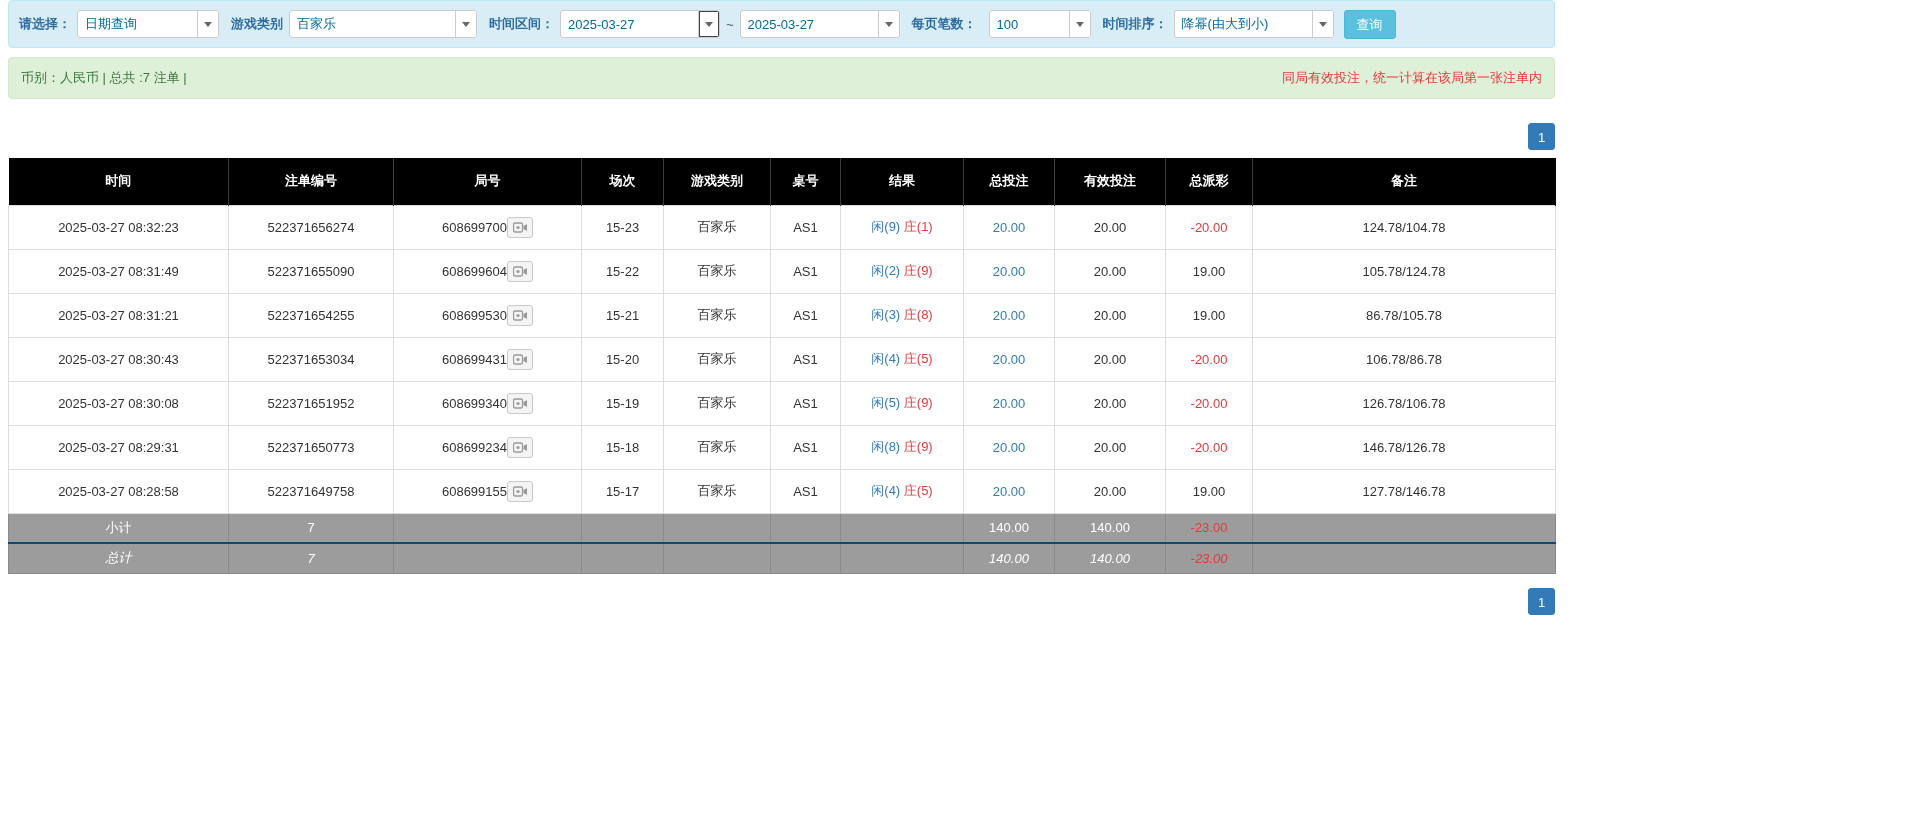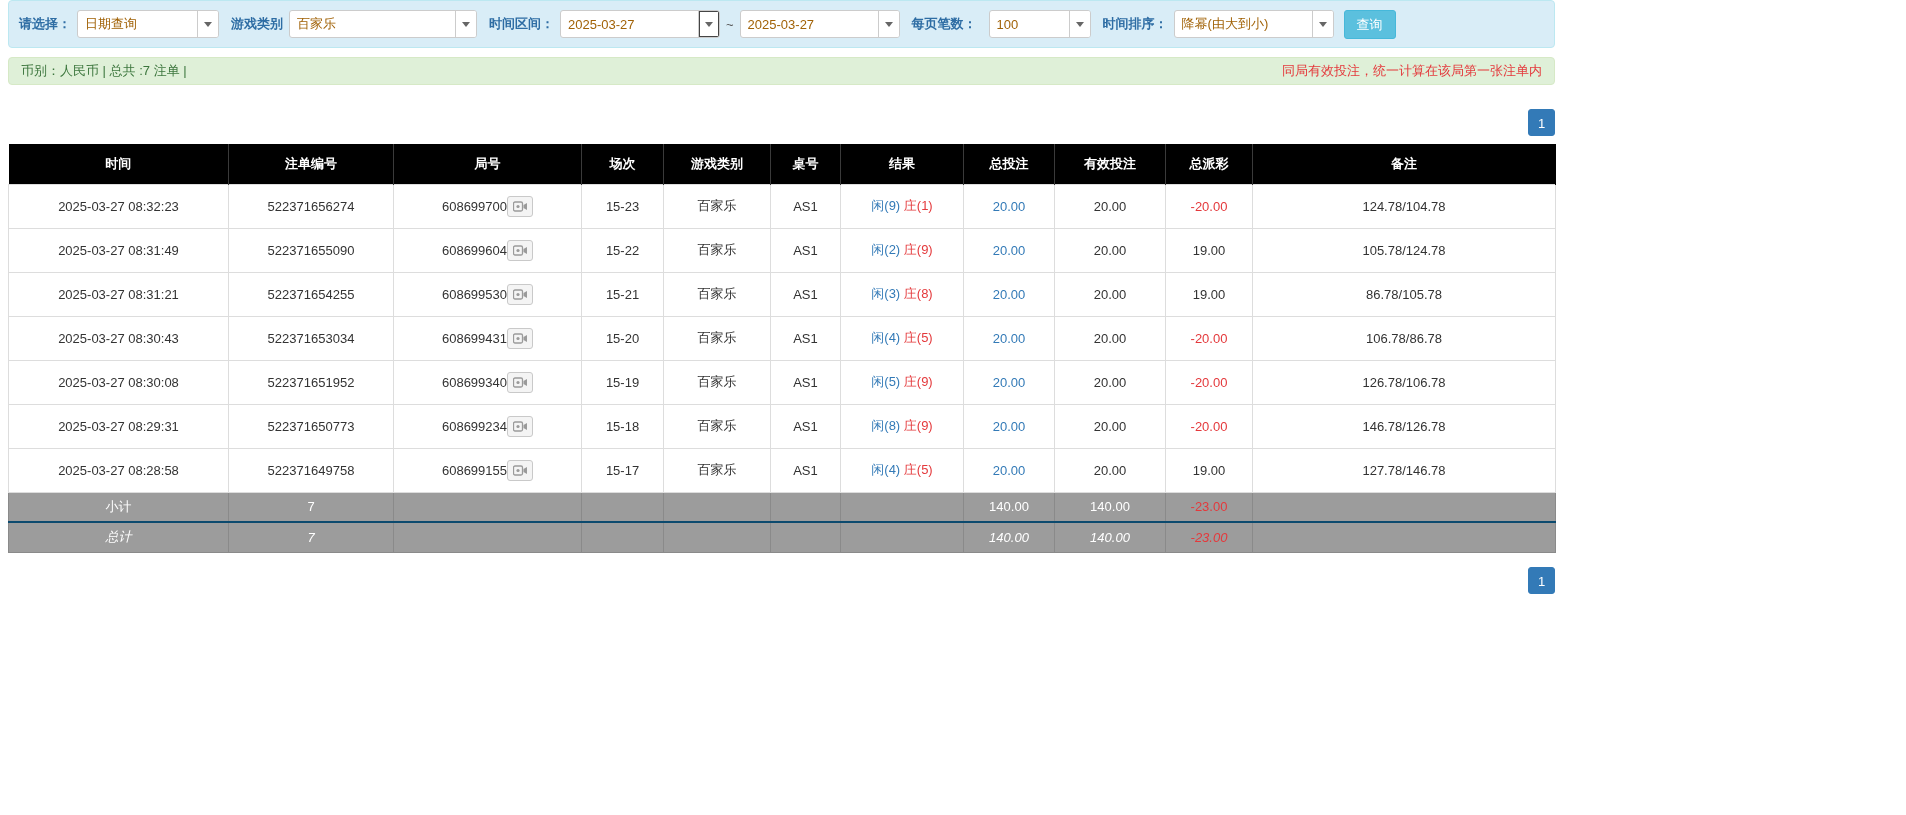--- a/index.html
+++ b/index.html
@@ -21,21 +21,21 @@
     height: 48px;
   }
   .flabel { color: var(--label_blue, #2e6da4); font-weight: bold; font-size: 13px; white-space: nowrap; margin-left: 6px; }
   .flabel:first-child { margin-left: 0; }
   .combo {
     display: inline-flex; align-items: stretch;
     background: #fff; border: 1px solid #ccc; border-radius: 3px; height: 28px;
     overflow: hidden;
   }
   .combo input {
-    border: none; outline: none; padding: 0 7px; font-size: 13px; color: #a16207;
+    border: none; outline: none; padding: 0 7px; font-size: 13px; color: #0369a1;
     font-family: "Liberation Sans", sans-serif; background: transparent;
   }
   .combo .arrow {
     width: 22px; display: flex; align-items: center; justify-content: center;
     border-left: 1px solid #ccc; background: #fff; cursor: pointer;
   }
   .combo .arrow.focused { box-shadow: inset 0 0 0 1px #444; }
   .caret {
     width: 0; height: 0; border-left: 4px solid transparent; border-right: 4px solid transparent;
     border-top: 5px solid #666;
@@ -46,21 +46,21 @@
     font-size: 13px; padding: 5px 12px; border-radius: 3px; cursor: pointer; height: 29px;
     font-family: "Liberation Sans", sans-serif; margin-left: 4px;
   }
 
   
   .summary-bar {
     margin-top: 9px;
     background: var(--success_bg, #dff0d8);
     border: 1px solid #d6e9c6;
     border-radius: 4px;
-    padding: 4px 12px;
+    padding: 11px 12px;
     display: flex; justify-content: space-between; align-items: center;
     font-size: 13px;
   }
   .summary-left { color: var(--success_text, #3c763d); }
   .summary-right { color: var(--negative_red, #e4393c); }
 
   
   .pager { display: flex; justify-content: flex-end; }
   .pager.top { margin: 24px 0 8px 0; }
   .pager.bottom { margin: 14px 0 20px 0; }
@@ -68,21 +68,21 @@
     display: inline-block; min-width: 27px; height: 27px; line-height: 27px;
     background: var(--accent_blue, #337ab7); border: 1px solid var(--accent_blue, #337ab7);
     color: #fff; text-align: center; font-size: 13px; border-radius: 3px;
     text-decoration: none; cursor: pointer;
   }
 
   
   table.records { width: 1547px; border-collapse: collapse; table-layout: fixed; font-size: 13px; }
   table.records th {
     background: var(--header_bg, #000); color: #fff; font-weight: bold;
-    height: 40px; text-align: center; border-right: 1px solid #3a3a3a; font-size: 13px;
+    height: 47px; text-align: center; border-right: 1px solid #3a3a3a; font-size: 13px;
   }
   table.records th:last-child { border-right: 1px solid #000; }
   table.records td {
     background: #fff; border: 1px solid #ddd; height: 44px;
     text-align: center; color: #333; padding: 2px 4px; overflow: hidden; white-space: nowrap;
   }
   .round-cell { display: inline-flex; align-items: center; gap: 0; justify-content: center; }
   .replay-btn {
     display: inline-flex; align-items: center; justify-content: center;
     width: 26px; height: 21px; background: #f4f4f4; border: 1px solid #c9c9c9;

